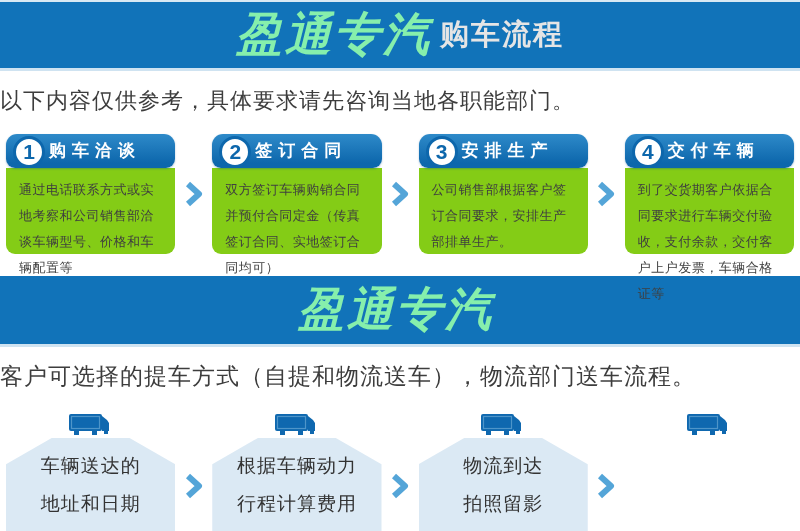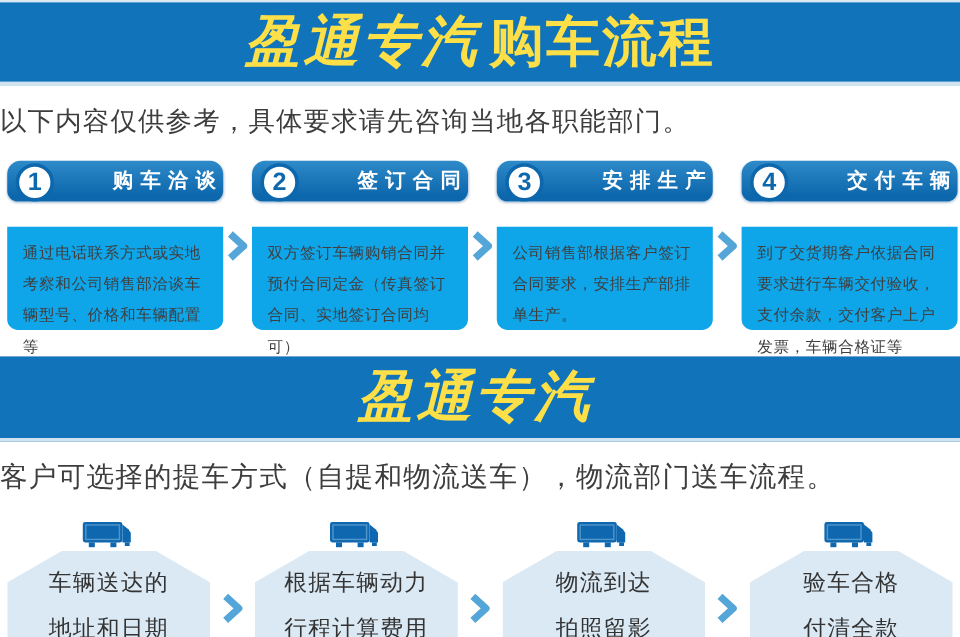--- a/index.html
+++ b/index.html
@@ -3,45 +3,45 @@
 <meta charset="utf-8">
 <style>
   * { margin:0; padding:0; box-sizing:border-box; }
   html,body { width:800px; height:531px; background:#ffffff; overflow:hidden;
               font-family:"Liberation Sans","DejaVu Sans",sans-serif; }
 
   
   .banner { background:#1173b9; height:71px; display:flex; align-items:center;
             justify-content:center; border-bottom:3px solid #cfe3f1; }
   .banner.first { border-top:2px solid #d8e9f4; }
-  .banner .brand { color:#fde047; font-weight:bold; font-style:italic;
+  .banner .brand { color:#86efac; font-weight:bold; font-style:italic;
                    font-size:46px; letter-spacing:3px; margin-right:8px; }
-  .banner .btitle { color:#fde047; font-weight:bold; font-size:45px; letter-spacing:2px; }
+  .banner .btitle { color:#e5e5e5; font-weight:bold; font-size:29px; letter-spacing:2px; }
 
   
   .subtitle { text-align:left; color:#3d3d3d; font-size:22px;
               padding:15px 0 12px; letter-spacing:1px; }
   .subtitle.second { font-size:23px; padding:14px 0 10px; }
 
   
   .steps-row { display:flex; align-items:stretch; padding:6px 6px 0 6px; }
   .step-card { flex:1 1 0; position:relative; }
   .step-header { position:relative; height:34px; z-index:1;
                  background:linear-gradient(180deg,#2e8ac9 0%,#0d67ac 85%);
                  border-radius:11px 11px 9px 9px;
                  box-shadow:0 1px 2px rgba(13,80,140,.35); }
   .step-circle { position:absolute; left:7px; top:2px; width:32px; height:32px;
                  background:#ffffff; border:3px solid #0d67ac; border-radius:50%;
                  display:flex; align-items:center; justify-content:center;
                  font-weight:bold; font-size:21px; color:#0d67ac; z-index:2; }
   .step-title { line-height:34px; color:#ffffff; font-weight:bold; font-size:17px;
-                letter-spacing:6px; padding-left:88px; white-space:nowrap; }
-  .step-body { background:#0ea5e9; border-radius:0 0 9px 9px; height:86px;
+                letter-spacing:6px; padding-left:43px; white-space:nowrap; }
+  .step-body { background:#84cc16; border-radius:0 0 9px 9px; height:86px;
                padding:9px 10px 0 13px; font-size:13px; color:#3f3f3f;
-               line-height:26px; letter-spacing:.5px;margin-top:21px; }
+               line-height:26px; letter-spacing:.5px; }
 
   
   .arrow-col { width:37px; display:flex; align-items:center; justify-content:center; }
   .arrow-col svg { display:block; }
   .flow-arrow { padding-top:34px; }
 
   
   .flow-row { display:flex; align-items:stretch; padding:4px 6px 0 6px;font-family:Liberation Serif, serif; }
   .flow-item { flex:1 1 0; display:flex; flex-direction:column; align-items:center; }
   .truck-wrap { height:32px; display:flex; align-items:flex-end; justify-content:center; }
@@ -198,19 +198,15 @@
     <div class="truck-wrap">
       <svg width="52" height="28" viewBox="0 0 52 28">
         <rect x="4" y="4" width="33" height="17" rx="2" fill="#0f68af"></rect>
         <rect x="6.5" y="6.5" width="28" height="12" fill="none" stroke="#4e95c9" stroke-width="1.2"></rect>
         <path d="M37 6 L42 10 L44 13 L44 21 L37 21 Z" fill="#0f68af"></path>
         <rect x="9" y="21" width="5" height="4" fill="#0f68af"></rect>
         <rect x="27" y="21" width="5" height="4" fill="#0f68af"></rect>
         <rect x="39" y="21" width="4" height="3" fill="#0f68af"></rect>
       </svg>
     </div>
-    <div class="pentagon">
-      <div>验车合格</div>
-      <div>付清全款</div>
-    </div>
   </div>
 
 </div>
 
 </body></html>

